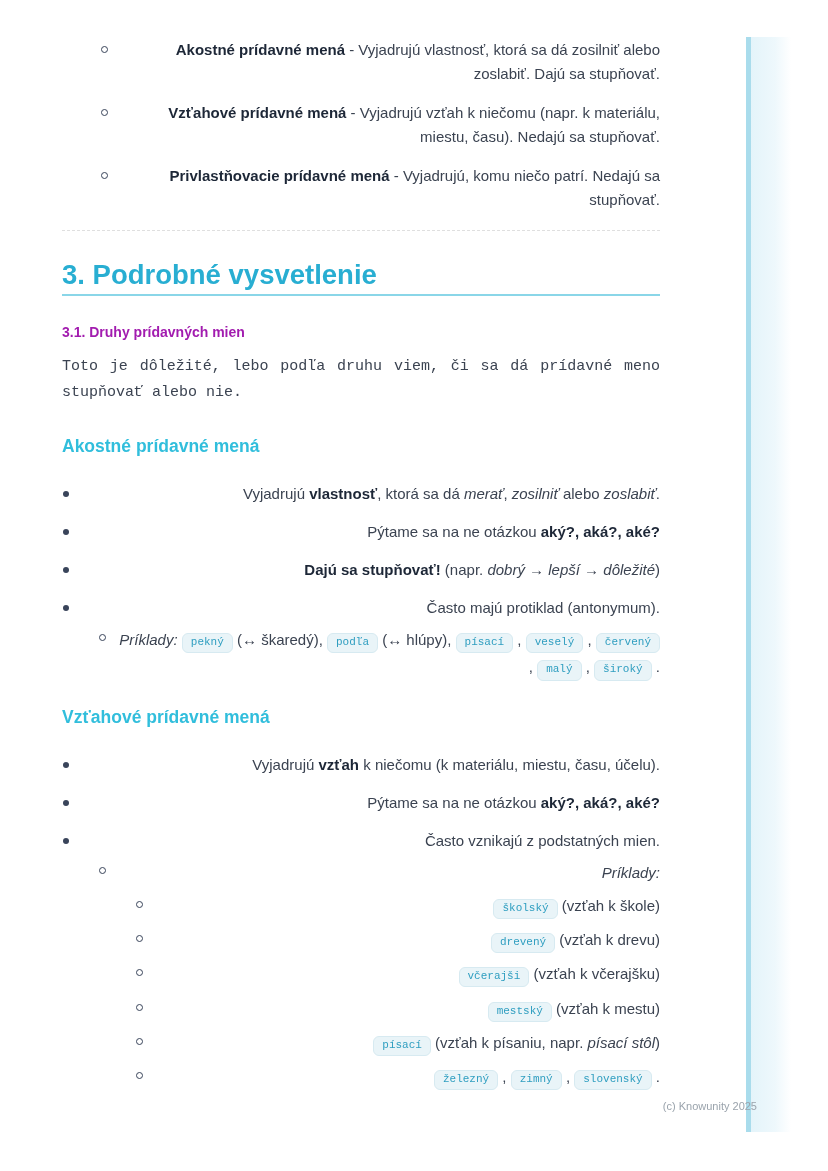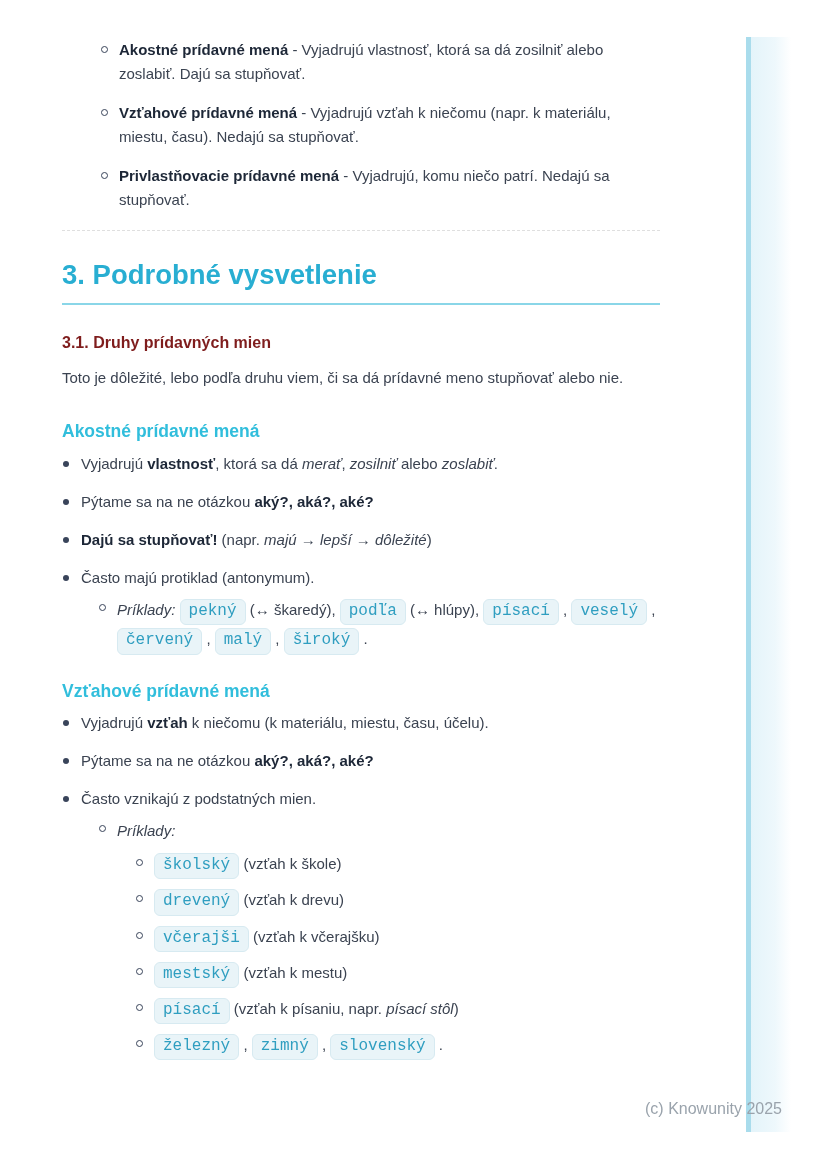--- a/index.html
+++ b/index.html
@@ -8,58 +8,58 @@
     background:#ffffff;color:#3b4351;
     font-family:"Liberation Sans",sans-serif;
   }
   .side-stripe{
     position:absolute;top:37px;right:37px;width:40px;height:1095px;
     background:linear-gradient(to right,#e4f4fa 0%,#eef8fc 60%,#ffffff 100%);
     border-left:5px solid #a9dcec;
   }
   .content{position:absolute;left:62px;top:38px;width:598px;}
   ul{list-style:none;margin:0;padding:0;}
-  li{position:relative;padding-left:19px;font-size:15px;line-height:1.6;color:#3b4351;}
+  li{position:relative;padding-left:19px;font-size:15px;line-height:1.6;color:#3b4351;text-align:right;}
   .circle-list > li::before{
     content:"";position:absolute;left:1px;top:8px;width:5px;height:5px;
     border:1.5px solid #39445a;border-radius:50%;background:transparent;
   }
   .disc-list > li::before{
     content:"";position:absolute;left:1px;top:9px;width:6px;height:6px;
     border-radius:50%;background:#39445a;
   }
   .intro-indent{padding-left:38px;}
   .intro-list > li{margin-bottom:15px;}
   .intro-list > li:last-child{margin-bottom:0;}
   strong{color:#1d2737;font-weight:700;}
   em{font-style:italic;}
   hr.divider{border:none;border-top:1px dashed #dfdfdf;margin:18px 0 0 0;}
   h1{
     margin:27px 0 0 0;font-size:27.5px;line-height:1.25;font-weight:700;
-    color:#28aed2;padding-bottom:11px;border-bottom:2px solid #8ad6e8;
+    color:#28aed2;padding-bottom:2px;border-bottom:2px solid #8ad6e8;
   }
-  h2{margin:28px 0 0 0;font-size:16px;line-height:1.25;font-weight:700;color:#7f1d1d;}
+  h2{margin:28px 0 0 0;font-size:14px;line-height:1.25;font-weight:700;color:#a21caf;}
   h3{margin:26px 0 0 0;font-size:17.5px;line-height:1.25;font-weight:700;color:#31bedc;}
   h3.first{margin-top:30px;}
-  p.lead{margin:12px 0 0 0;font-size:15px;line-height:1.73;text-align:justify;color:#3b4351;}
-  .bullets{margin-top:9px;}
+  p.lead{margin:12px 0 0 0;font-size:15px;line-height:1.73;text-align:justify;color:#3b4351;font-family:Liberation Mono, monospace;}
+  .bullets{margin-top:24px;}
   .bullets > li{margin-bottom:14px;}
   .bullets > li:last-child{margin-bottom:0;}
   .sub{margin-top:3px;margin-left:17px;}
   .sub > li{margin-top:6px;margin-bottom:8px;line-height:1.85;}
   .sub .sub{margin-top:2px;margin-left:18px;}
   .sub .sub > li{margin-bottom:8px;line-height:1.75;}
   .badge{
-    font-family:"Liberation Mono",monospace;font-size:16px;line-height:1.2;
+    font-family:"Liberation Mono",monospace;font-size:11px;line-height:1.2;
     color:#2f9ec0;background:#e9f4f8;border:1px solid #d7eaf1;border-radius:6px;
     padding:2px 8px 3px 8px;display:inline-block;white-space:nowrap;
   }
   .footer{
-    position:absolute;top:1100px;right:46px;z-index:2;
-    font-size:16px;color:#9aa3ac;
+    position:absolute;top:1100px;right:71px;z-index:2;
+    font-size:11px;color:#9aa3ac;
   }
 </style>
 </head>
 <body>
 
 <div class="side-stripe"></div>
 
 <div class="content">
 
   <div class="intro-indent">
@@ -76,21 +76,21 @@
 
   <h2>3.1. Druhy prídavných mien</h2>
 
   <p class="lead">Toto je dôležité, lebo podľa druhu viem, či sa dá prídavné meno stupňovať alebo nie.</p>
 
   <h3 class="first">Akostné prídavné mená</h3>
 
   <ul class="disc-list bullets">
       <li><span>Vyjadrujú <strong>vlastnosť</strong>, ktorá sa dá <em>merať</em>, <em>zosilniť</em> alebo <em>zoslabiť</em>.</span></li>
       <li><span>Pýtame sa na ne otázkou <strong>aký?, aká?, aké?</strong></span></li>
-      <li><span><strong>Dajú sa stupňovať!</strong> (napr. <em>majú</em> → <em>lepší</em> → <em>dôležité</em>)</span></li>
+      <li><span><strong>Dajú sa stupňovať!</strong> (napr. <em>dobrý</em> → <em>lepší</em> → <em>dôležité</em>)</span></li>
       <li><span>Často majú protiklad (antonymum).</span><ul class="circle-list sub">
           <li><span><em>Príklady:</em> <code class="badge">pekný</code> (↔ škaredý), <code class="badge">podľa</code> (↔ hlúpy), <code class="badge">písací</code> , <code class="badge">veselý</code> , <code class="badge">červený</code> , <code class="badge">malý</code> , <code class="badge">široký</code> .</span></li>
         </ul></li>
     </ul>
 
   <h3>Vzťahové prídavné mená</h3>
 
   <ul class="disc-list bullets">
       <li><span>Vyjadrujú <strong>vzťah</strong> k niečomu (k materiálu, miestu, času, účelu).</span></li>
       <li><span>Pýtame sa na ne otázkou <strong>aký?, aká?, aké?</strong></span></li>

